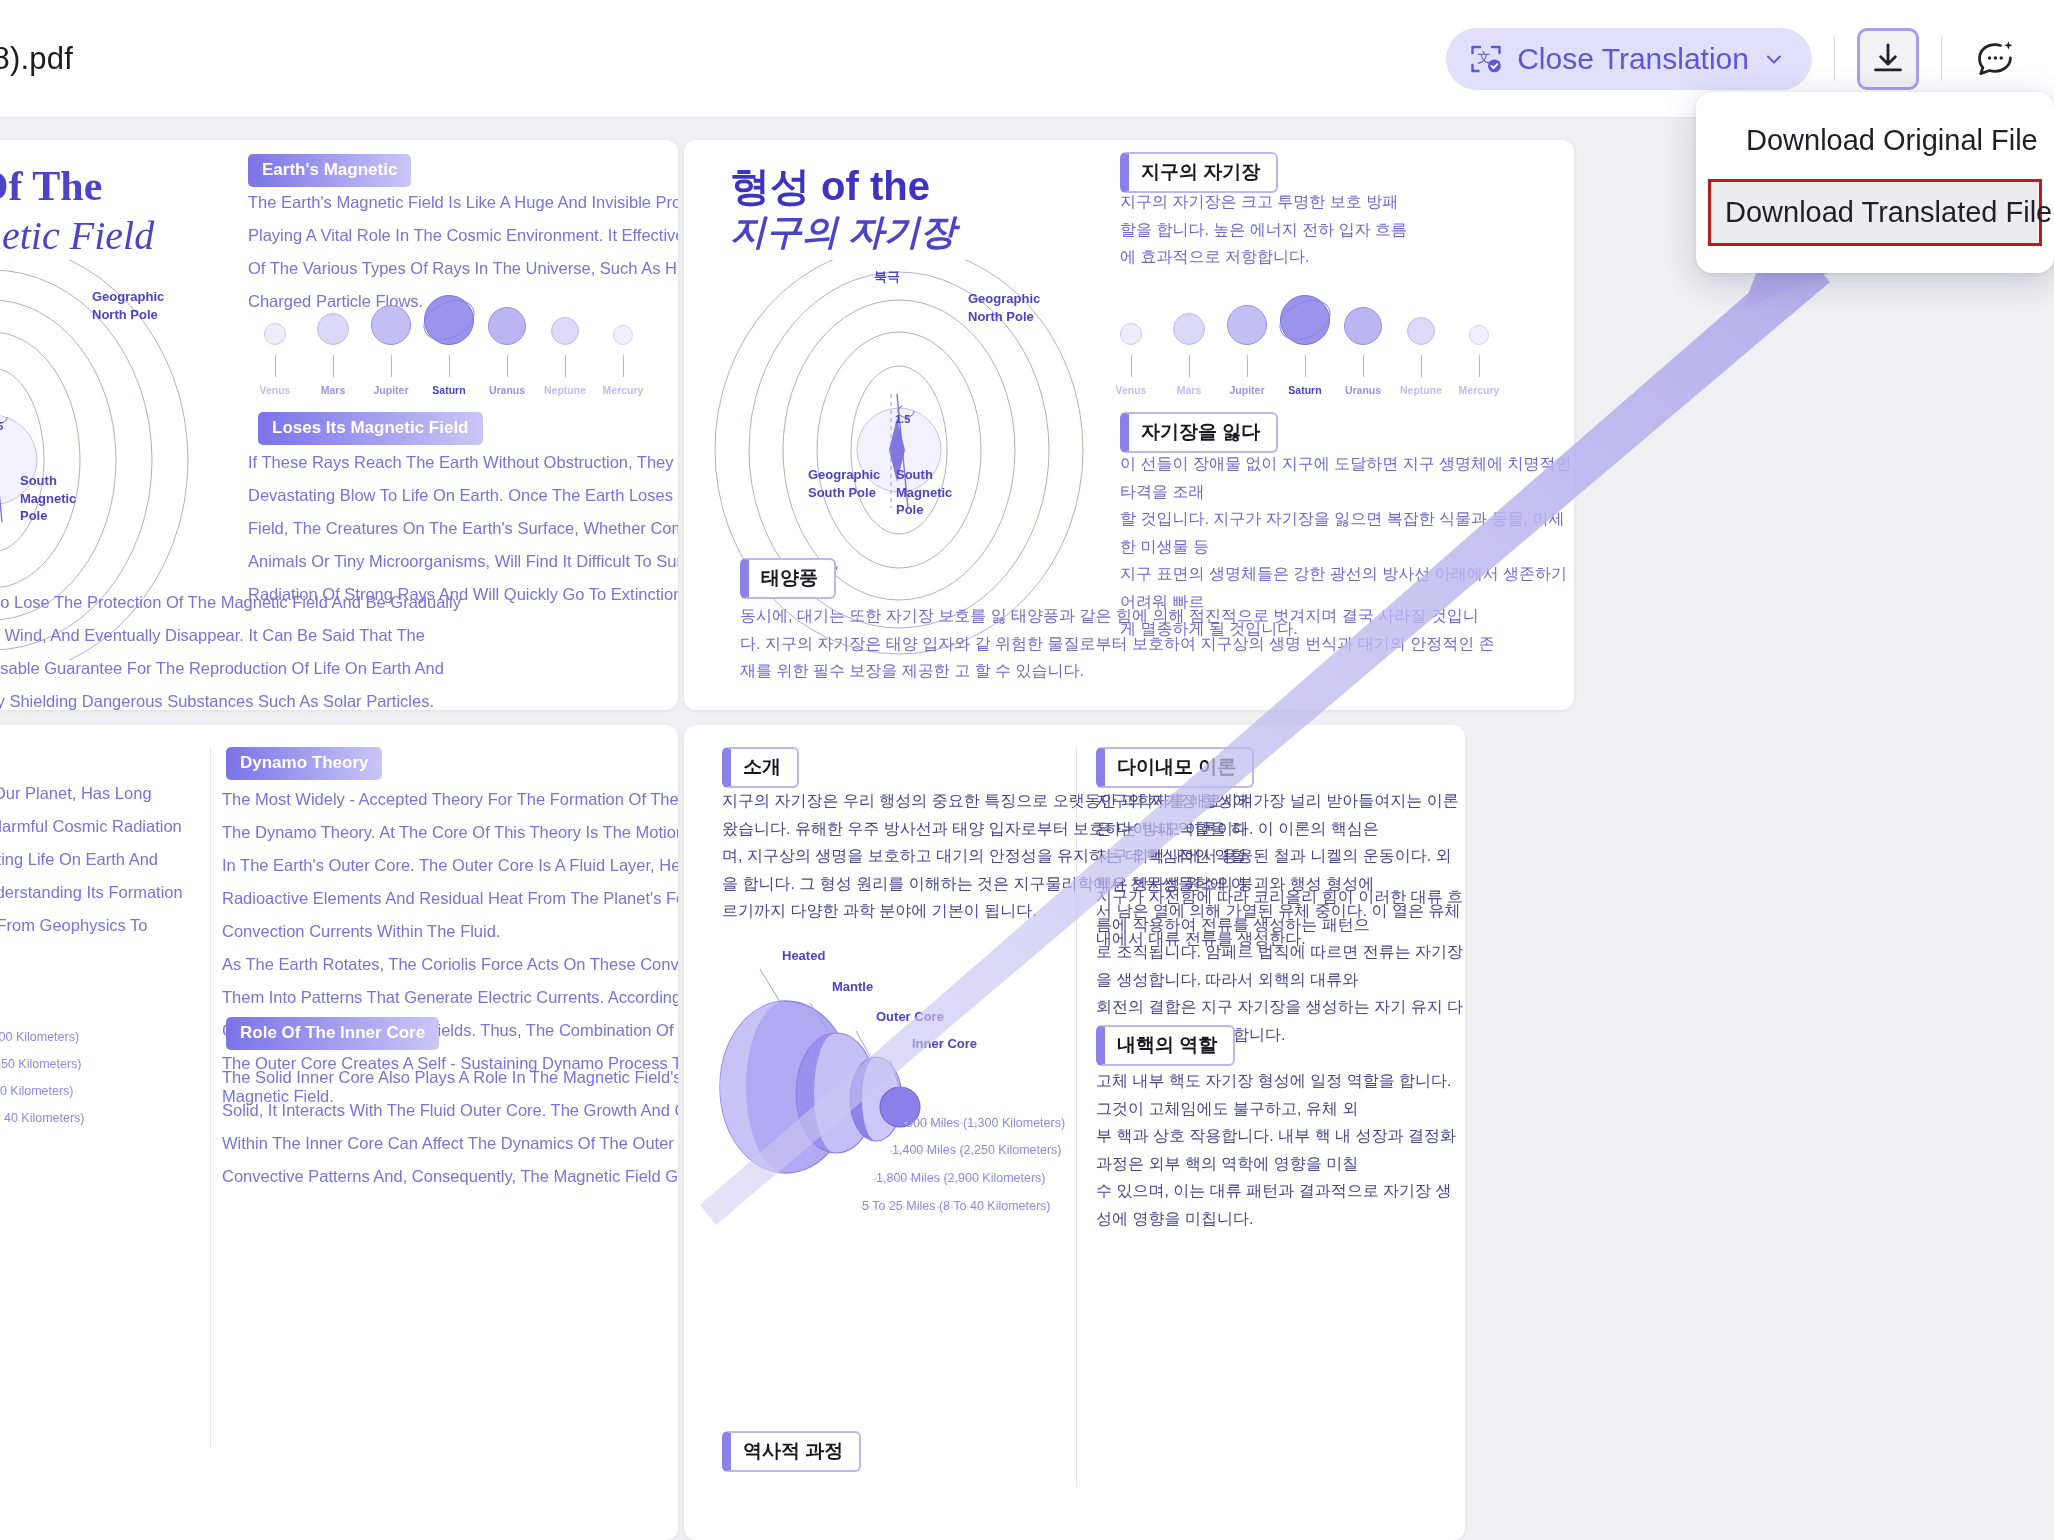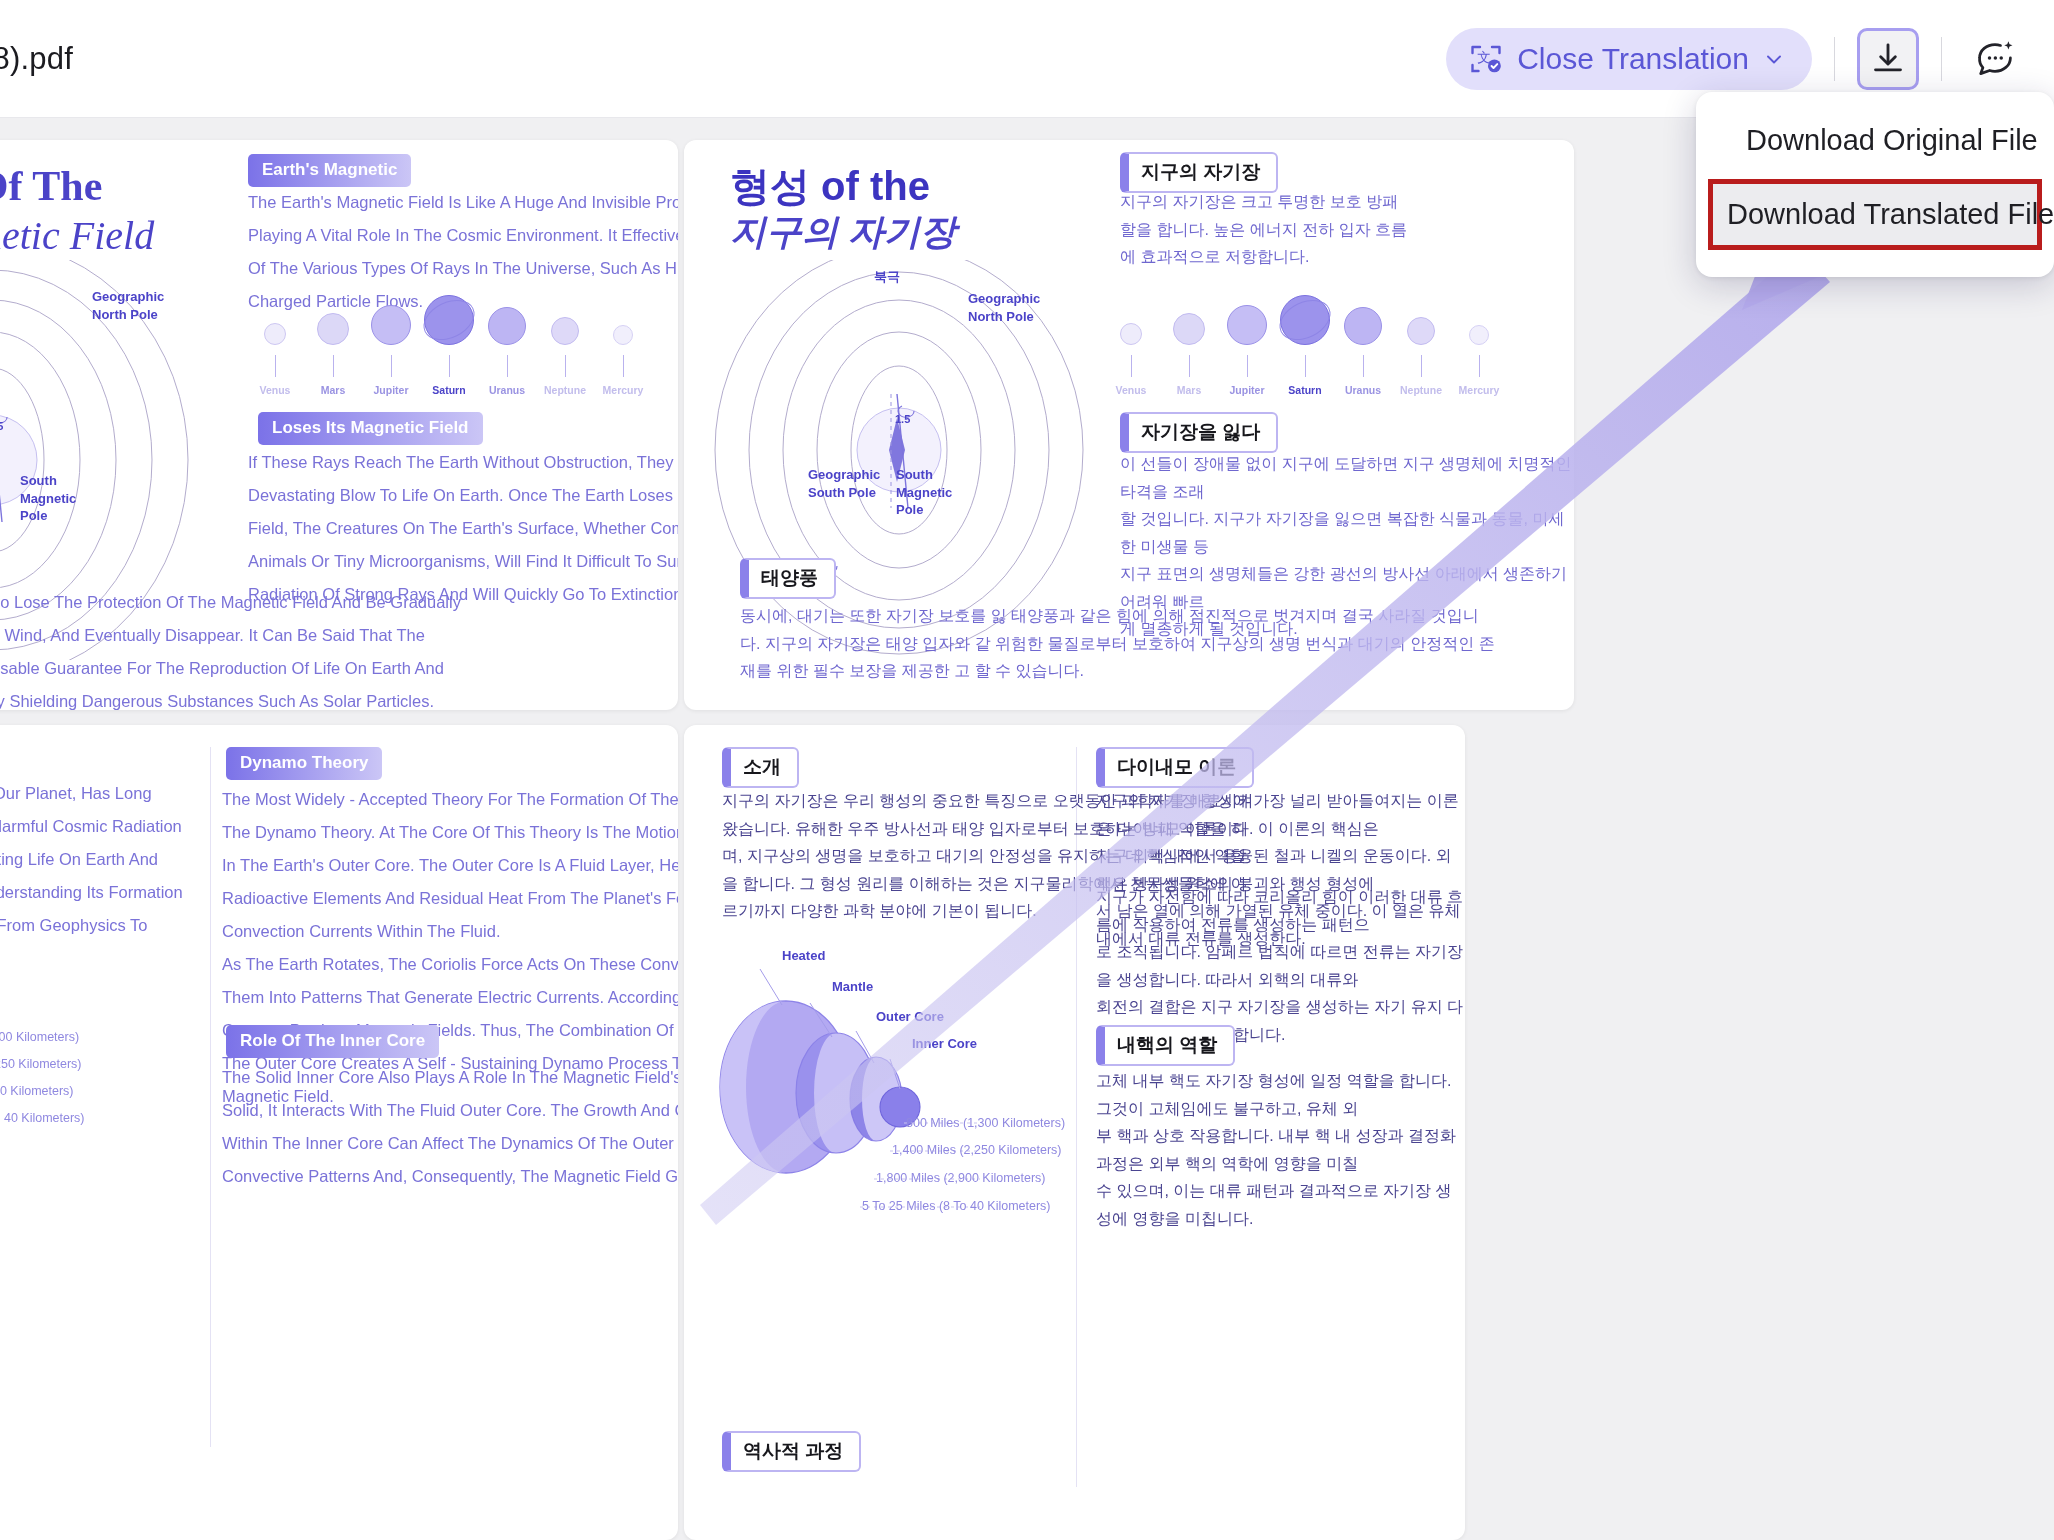--- a/index.html
+++ b/index.html
@@ -49,21 +49,21 @@
     position: absolute; left: 1696px; top: 92px; width: 358px;
     background: #ffffff; border-radius: 16px;
     box-shadow: 0 8px 34px rgba(30,25,80,.20), 0 1px 5px rgba(0,0,0,.08);
     padding: 16px 0 18px 0; z-index: 60;
   }
   .dd-item {
     font-size: 29px; color: #1f1f24; padding: 16px 24px;
     white-space: nowrap; cursor: pointer; margin-left: 26px;
   }
   .dd-item.sel {
-    border: 5px solid #b91c1c; background: #ececef;
+    border: 3px solid #b91c1c; background: #ececef;
     margin: 6px 12px 9px 12px; padding: 14px 14px;
   }
 
   
   .annot-arrow { position: absolute; left: 0; top: 0; z-index: 40; pointer-events: none; }
 
   
   .page {
     position: absolute; background: #ffffff; border-radius: 12px;
     box-shadow: 0 1px 4px rgba(0,0,0,.07); overflow: hidden;
@@ -409,21 +409,21 @@
       <div>In The Earth's Outer Core. The Outer Core Is A Fluid Layer, Heated By The Decay Of</div>
       <div>Radioactive Elements And Residual Heat From The Planet's Formation. This Heat Creates</div>
       <div>Convection Currents Within The Fluid.</div>
       <div>As The Earth Rotates, The Coriolis Force Acts On These Convective Flows, Organizing</div>
       <div>Them Into Patterns That Generate Electric Currents. According To Ampere's Law, Electric</div>
       <div>Currents Produce Magnetic Fields. Thus, The Combination Of Convection And Rotation in</div>
       <div>The Outer Core Creates A Self - Sustaining Dynamo Process That Generates The Earth's</div>
       <div>Magnetic Field.</div>
     </div>
 
-    <div style="position:absolute;left:324px;top:300px;border-radius:6px;">
+    <div style="position:absolute;left:324px;top:292px;border-radius:6px;">
       <span class="badge-en">Role Of The Inner Core</span>
     </div>
     <div class="body-en" style="position:absolute;left:320px;top:336px;">
       <div>The Solid Inner Core Also Plays A Role In The Magnetic Field's Formation. Although It Is</div>
       <div>Solid, It Interacts With The Fluid Outer Core. The Growth And Crystallization Processes</div>
       <div>Within The Inner Core Can Affect The Dynamics Of The Outer Core, Influencing The</div>
       <div>Convective Patterns And, Consequently, The Magnetic Field Generation.</div>
     </div>
 
     <svg style="position:absolute;left:-20px;top:200px;" width="190" height="330">

